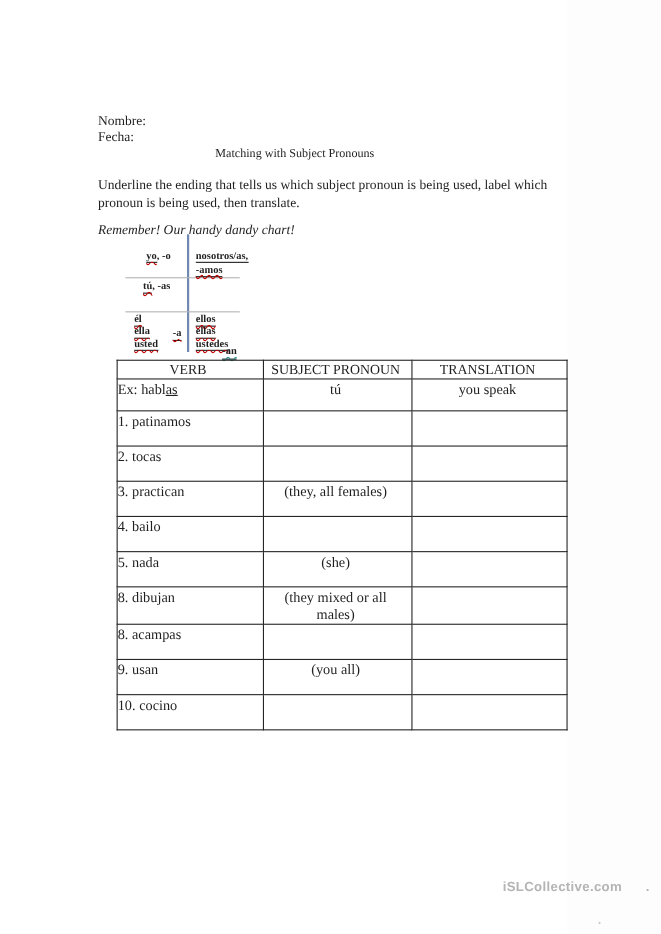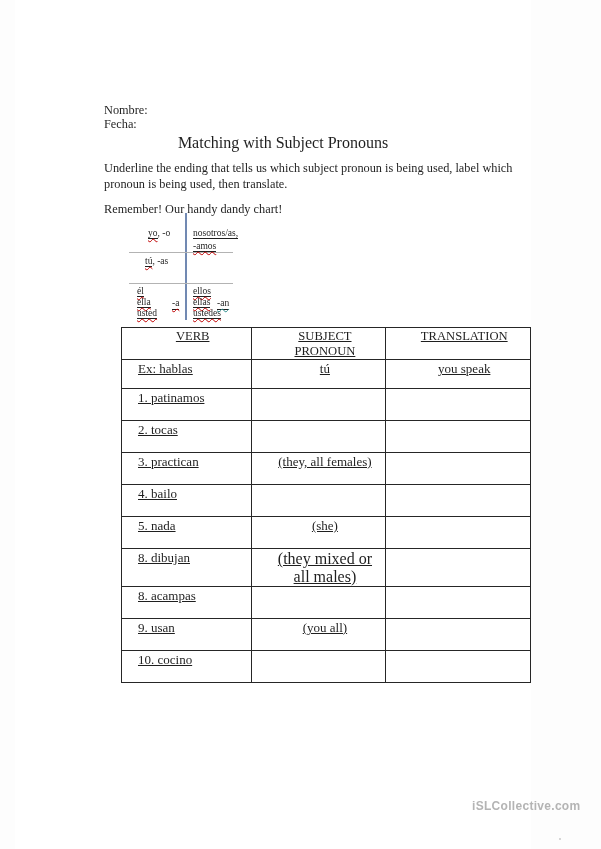--- a/index.html
+++ b/index.html
@@ -1,57 +1,57 @@
 <!DOCTYPE html>
 <html><head>
 <meta charset="utf-8">
 <style>
   html,body{margin:0;padding:0;}
   body{width:601px;height:849px;background:#fdfdfd;position:relative;overflow:hidden;
        font-family:"Liberation Serif", serif;color:#1f1f1f;}
-  .page{position:absolute;left:15px;top:0;width:516px;height:849px;background:#ffffff;}
+  .page{position:absolute;left:0;top:0;width:516px;height:849px;background:#ffffff;}
 
   .doc-text{position:absolute;font-size:12.3px;line-height:14px;white-space:nowrap;}
   .nombre{left:89px;top:103px;}
   .fecha{left:89px;top:117px;}
-  .title{position:absolute;left:0;right:0;top:134px;text-align:center;font-size:16px;margin-left:20px;}
+  .title{position:absolute;left:0;right:0;top:134px;text-align:center;font-size:11px;margin-left:20px;}
   .instructions{position:absolute;left:89px;top:161px;font-size:12.3px;line-height:15.5px;}
-  .reminder{left:89px;top:202px;}
+  .reminder{left:89px;top:202px;font-style:italic;}
 
   
   .chart{position:absolute;left:113px;top:213px;width:112px;height:108px;
-         font-size:9.5px;font-weight:normal;line-height:11px;}
+         font-size:9.5px;font-weight:bold;line-height:11px;}
   .vline{position:absolute;left:57px;top:0;width:2px;height:107px;background:#7189b2;}
   .hline{position:absolute;left:1px;width:104px;height:1px;background:#b3b3b3;}
   .h1{top:39px;} .h2{top:70px;}
   .cell{position:absolute;white-space:nowrap;}
   .yo-cell{left:20px;top:15px;}
   .nos-cell{left:65px;top:14px;line-height:12.5px;}
   .tu-cell{left:17px;top:43px;}
   .el-cell{left:9px;top:73px;}
   .ellos-cell{left:65px;top:73px;}
   .ending{position:absolute;white-space:nowrap;}
   .end-a{left:44px;top:85px;} .end-an{left:89px;top:85px;}
   .w{border-bottom:1px solid #1f1f1f;}
   .sq{text-decoration:underline wavy #c00000 1px;text-underline-offset:2px;}
-  .sqg{text-decoration:underline wavy #2e8b8b 1px;text-underline-offset:2px;}
+  .sqg{text-decoration:underline wavy #2e8b8b 1px;text-underline-offset:2px;margin-top:17px;}
 
   
   table.worksheet{position:absolute;left:106px;top:327px;border-collapse:collapse;
                   table-layout:fixed;font-size:13px;}
   table.worksheet th, table.worksheet td{border:1px solid #262626;vertical-align:top;
-                  padding:1px 4px 0 16px;overflow:hidden;text-decoration:underline;}
+                  padding:1px 4px 0 0;overflow:hidden;}
   th.c1, td.c1{width:136px;} th.c2, td.c2{width:138px;} th.c3, td.c3{width:141px;}
   thead tr{height:17px;}
   th{font-weight:normal;text-align:center;font-size:12.6px;padding-top:0;}
   tr.ex{height:29px;}
   tbody tr{height:32px;}
   td.verb{text-align:left;padding-left:6px;}
   td.center{text-align:center;}
-  td.small{font-size:16px;padding-top:3px;}
+  td.small{font-size:13px;padding-top:3px;}
   .u{text-decoration:underline;}
 
   
   .watermark{position:absolute;left:457px;top:799px;font-family:"Liberation Sans", sans-serif;
              font-weight:bold;font-size:12px;letter-spacing:0.3px;color:#b4b4b4;white-space:nowrap;text-align:center;}
   .wm-period{position:absolute;left:587px;top:799px;font-family:"Liberation Sans", sans-serif;
              font-weight:bold;font-size:12px;color:#b4b4b4;}
   .stray-dot{position:absolute;left:544px;top:838px;width:2px;height:2px;border-radius:50%;
              background:#c9c9c9;}
 </style>

